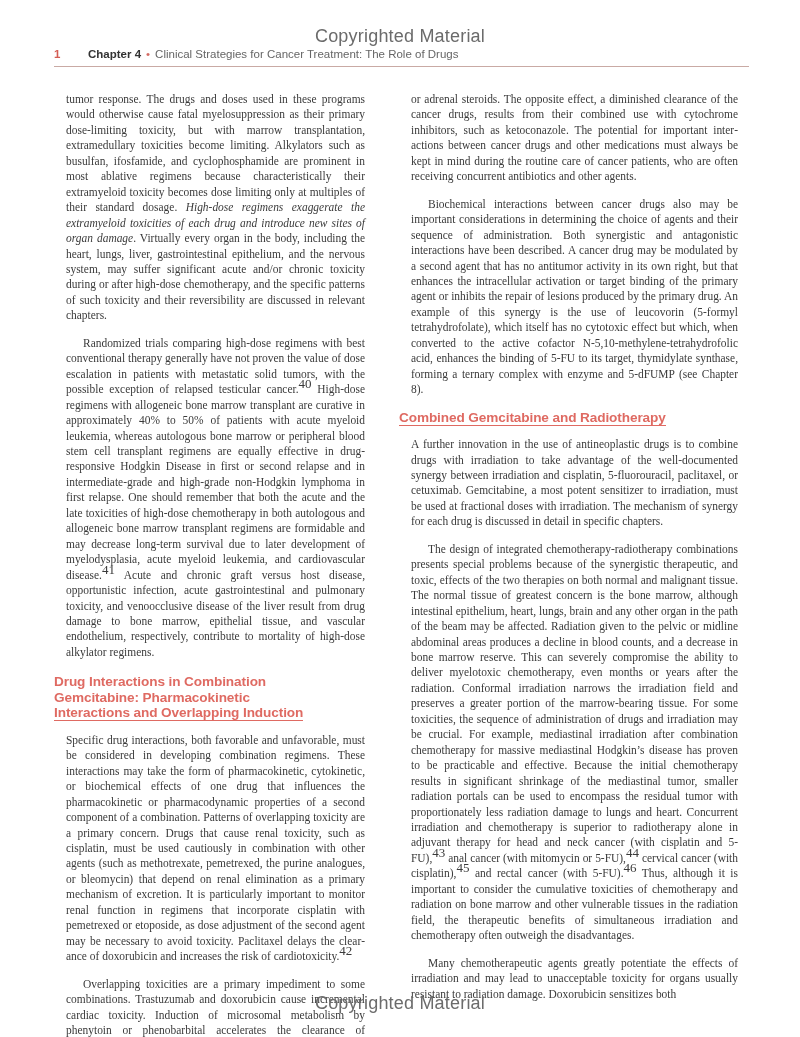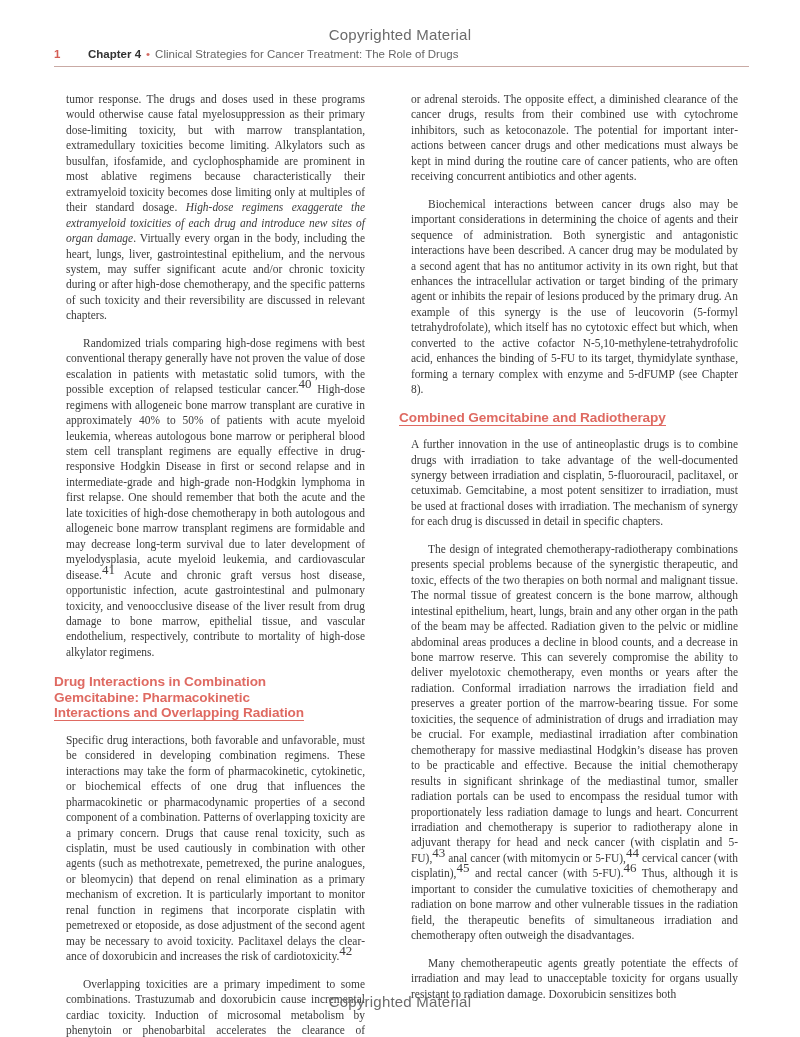--- a/index.html
+++ b/index.html
@@ -1,19 +1,19 @@
 <!DOCTYPE html>
 <html><head>
 <meta charset="utf-8">
 <style>
   html, body { margin: 0; padding: 0; background: #ffffff; }
   body { width: 800px; height: 1037px; position: relative; overflow: hidden; }
   .watermark {
     position: absolute; left: 0; width: 800px; text-align: center;
-    font-family: "Liberation Sans", sans-serif; font-size: 15px; color: #6b6b6b;
+    font-family: "Liberation Sans", sans-serif; font-size: 18px; color: #6b6b6b;
     letter-spacing: 0.2px;
   }
   .wm-top { top: 26px; }
   .wm-bottom { top: 993px; }
   .running-head {
     position: absolute; left: 54px; top: 48px; width: 695px; height: 18px;
     border-bottom: 1px solid #c9aaa4;
     font-family: "Liberation Sans", sans-serif; font-size: 11.5px; color: #555;
     white-space: nowrap;
   }
@@ -46,21 +46,21 @@
 
 <div class="watermark wm-top">Copyrighted Material</div>
 
 <div class="running-head">
   <span class="page-num">1</span><span class="chapter-label">Chapter 4</span><span class="bullet">•</span><span class="chapter-title">Clinical Strategies for Cancer Treatment: The Role of Drugs</span>
 </div>
 
 <div class="column col-left">
   <p><span>tumor response. The drugs and doses used in these programs would otherwise cause fatal myelosuppression as their primary dose-limit­ing toxicity, but with marrow transplantation, extramedullary tox­icities become limiting. Alkylators such as busulfan, ifosfamide, and cyclophosphamide are prominent in most ablative regimens because characteristically their extramyeloid toxicity becomes dose limiting only at multiples of their standard dosage. </span><i>High-dose regimens exaggerate the extramyeloid toxicities of each drug and introduce new sites of organ damage</i><span>. Virtually every organ in the body, including the heart, lungs, liver, gastrointestinal epithelium, and the nervous system, may suf­fer significant acute and/or chronic toxicity during or after high-dose chemotherapy, and the specific patterns of such toxicity and their reversibility are discussed in relevant chapters.</span></p>
   <p class="indent"><span>Randomized trials comparing high-dose regimens with best conventional therapy generally have not proven the value of dose escalation in patients with metastatic solid tumors, with the possible exception of relapsed testicular cancer.</span><sup>40</sup><span> High-dose regimens with allogeneic bone marrow transplant are curative in approximately 40% to 50% of patients with acute myeloid leukemia, whereas autologous bone marrow or peripheral blood stem cell transplant regimens are equally effective in drug-responsive Hodgkin Disease in first or second relapse and in intermediate-grade and high-grade non-Hodgkin lymphoma in first relapse. One should remember that both the acute and the late toxicities of high-dose chemotherapy in both autologous and allogeneic bone marrow transplant regimens are formidable and may decrease long-term survival due to later development of myelodysplasia, acute myeloid leukemia, and car­diovascular disease.</span><sup>41</sup><span> Acute and chronic graft versus host disease, opportunistic infection, acute gastrointestinal and pulmonary tox­icity, and venoocclusive disease of the liver result from drug damage to bone marrow, epithelial tissue, and vascular endothelium, respec­tively, contribute to mortality of high-dose alkylator regimens.</span></p>
-  <h2 class="section-heading"><span>Drug Interactions in Combination</span><br><span>Gemcitabine: Pharmacokinetic</span><br><span class="ul">Interactions and Overlapping Radiation</span></h2>
+  <h2 class="section-heading"><span>Drug Interactions in Combination</span><br><span>Gemcitabine: Pharmacokinetic</span><br><span class="ul">Interactions and Overlapping Induction</span></h2>
   <p><span>Specific drug interactions, both favorable and unfavorable, must be considered in developing combination regimens. These interactions may take the form of pharmacokinetic, cytokinetic, or biochemical effects of one drug that influences the pharmacokinetic or phar­macodynamic properties of a second component of a combination. Patterns of overlapping toxicity are a primary concern. Drugs that cause renal toxicity, such as cisplatin, must be used cautiously in combination with other agents (such as methotrexate, pemetrexed, the purine analogues, or bleomycin) that depend on renal elimina­tion as a primary mechanism of excretion. It is particularly impor­tant to monitor renal function in regimens that incorporate cisplatin with pemetrexed or etoposide, as dose adjustment of the second agent may be necessary to avoid toxicity. Paclitaxel delays the clear­ance of doxorubicin and increases the risk of cardiotoxicity.</span><sup>42</sup></p>
   <p class="indent">Overlapping toxicities are a primary impediment to some com­binations. Trastuzumab and doxorubicin cause incremental cardiac toxicity. Induction of microsomal metabolism by phenytoin or phenobarbital accelerates the clearance of irinotecan, paclitaxel, vincristine, and imatinib. Most “targeted” drugs are cleared by microsomal metabolism and may be ineffective when used with an inducer (see Chapter 21), omeprazole, rifampin, statins, ritonavir,</p>
 </div>
 
 <div class="column col-right">
   <p>or adrenal steroids. The opposite effect, a diminished clearance of the cancer drugs, results from their combined use with cytochrome inhibitors, such as ketoconazole. The potential for important inter­actions between cancer drugs and other medications must always be kept in mind during the routine care of cancer patients, who are often receiving concurrent antibiotics and other agents.</p>
   <p class="indent">Biochemical interactions between cancer drugs also may be important considerations in determining the choice of agents and their sequence of administration. Both synergistic and antagonistic interactions have been described. A cancer drug may be modulated by a second agent that has no antitumor activity in its own right, but that enhances the intracellular activation or target binding of the primary agent or inhibits the repair of lesions produced by the primary drug. An example of this synergy is the use of leucovorin (5-formyl tetrahydrofolate), which itself has no cytotoxic effect but which, when converted to the active cofactor N-5,10-methylene-tetrahydrofolic acid, enhances the binding of 5-FU to its target, thymidylate synthase, forming a ternary complex with enzyme and 5-dFUMP (see Chapter 8).</p>
   <h2 class="section-heading"><span class="ul">Combined Gemcitabine and Radiotherapy</span></h2>
   <p>A further innovation in the use of antineoplastic drugs is to combine drugs with irradiation to take advantage of the well-documented synergy between irradiation and cisplatin, 5-fluorouracil, paclitaxel, or cetuximab. Gemcitabine, a most potent sensitizer to irradiation, must be used at fractional doses with irradiation. The mechanism of synergy for each drug is discussed in detail in specific chapters.</p>
   <p class="indent"><span>The design of integrated chemotherapy-radiotherapy combina­tions presents special problems because of the synergistic thera­peutic, and toxic, effects of the two therapies on both normal and malignant tissue. The normal tissue of greatest concern is the bone marrow, although intestinal epithelium, heart, lungs, brain and any other organ in the path of the beam may be affected. Radiation given to the pelvic or midline abdominal areas produces a decline in blood counts, and a decrease in bone marrow reserve. This can severely compromise the ability to deliver myelotoxic chemother­apy, even months or years after the radiation. Conformal irradia­tion narrows the irradiation field and preserves a greater portion of the marrow-bearing tissue. For some toxicities, the sequence of administration of drugs and irradiation may be crucial. For exam­ple, mediastinal irradiation after combination chemotherapy for massive mediastinal Hodgkin’s disease has proven to be practicable and effective. Because the initial chemotherapy results in significant shrinkage of the mediastinal tumor, smaller radiation portals can be used to encompass the residual tumor with proportionately less radiation damage to lungs and heart. Concurrent irradiation and chemotherapy is superior to radiotherapy alone in adjuvant therapy for head and neck cancer (with cisplatin and 5-FU),</span><sup>43</sup><span> anal cancer (with mitomycin or 5-FU),</span><sup>44</sup><span> cervical cancer (with cisplatin),</span><sup>45</sup><span> and rectal cancer (with 5-FU).</span><sup>46</sup><span> Thus, although it is important to con­sider the cumulative toxicities of chemotherapy and radiation on bone marrow and other vulnerable tissues in the radiation field, the therapeutic benefits of simultaneous irradiation and chemotherapy often outweigh the disadvantages.</span></p>

